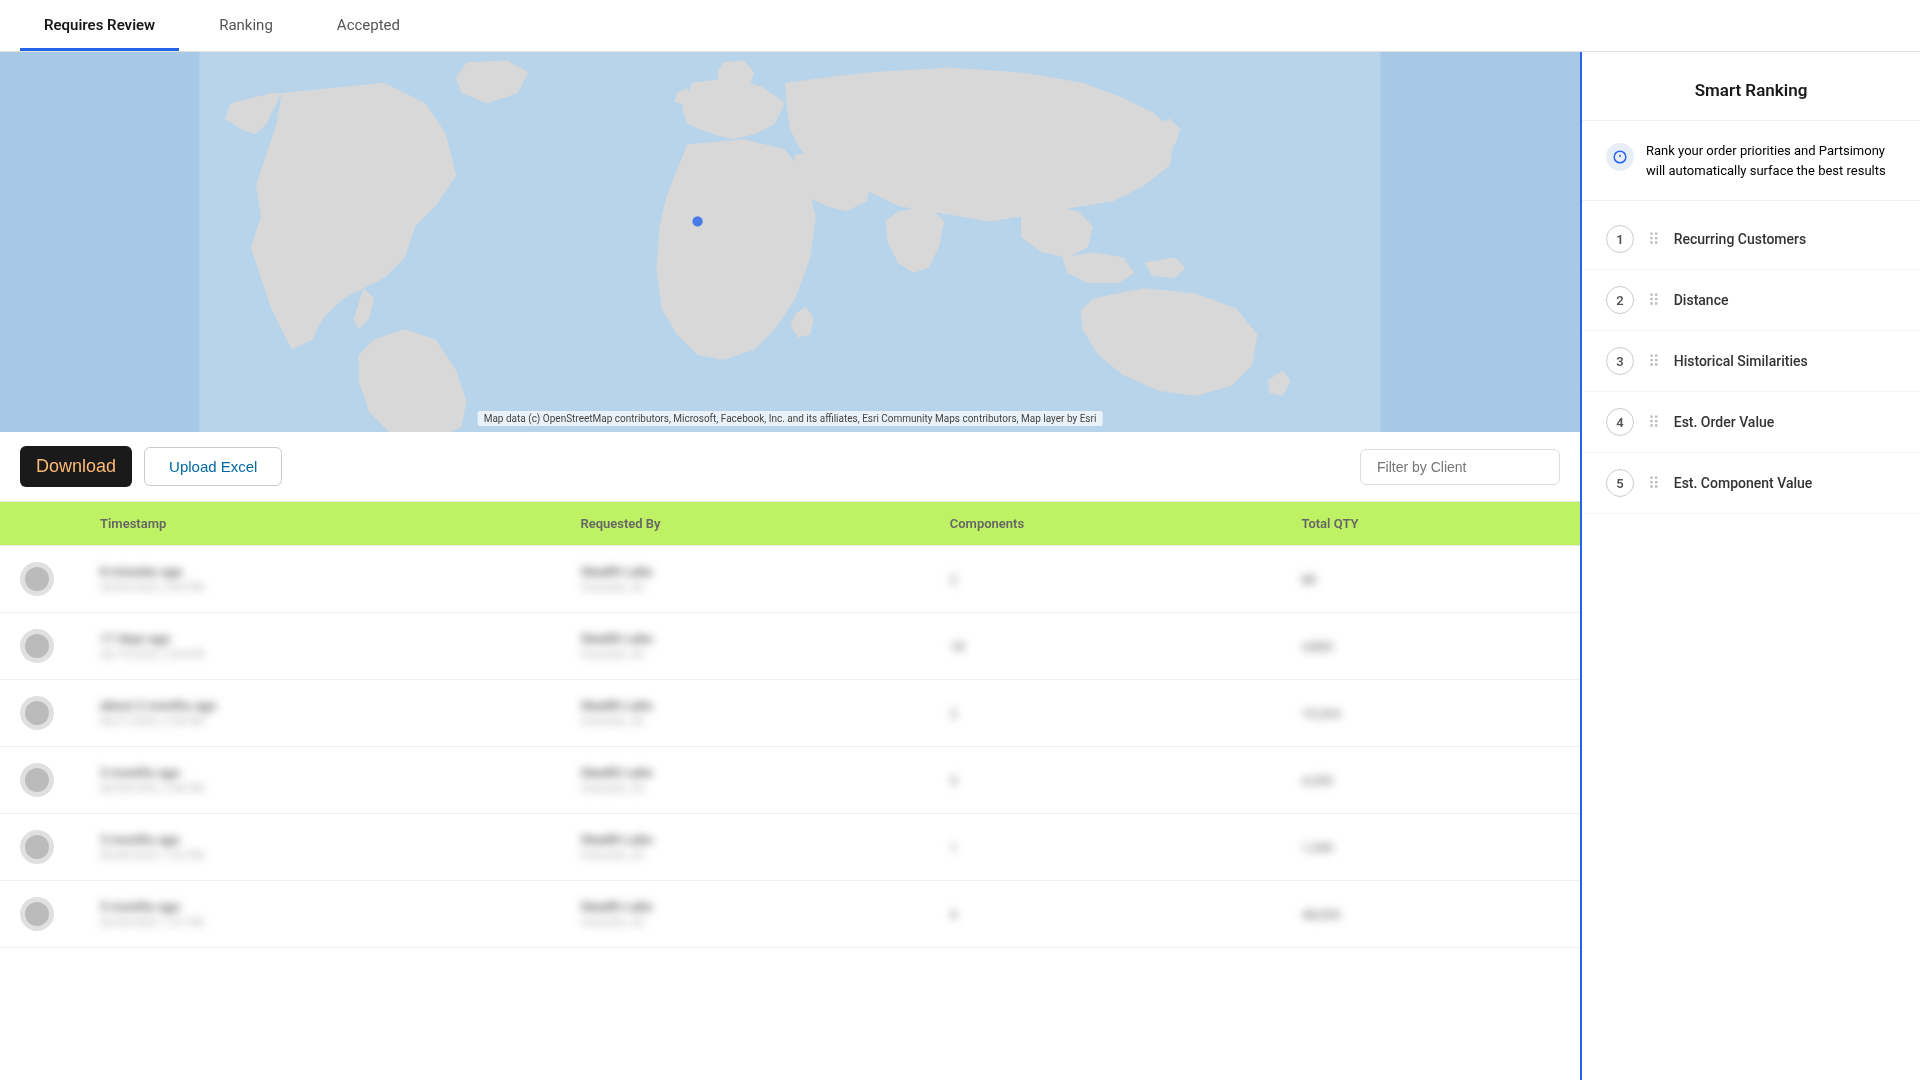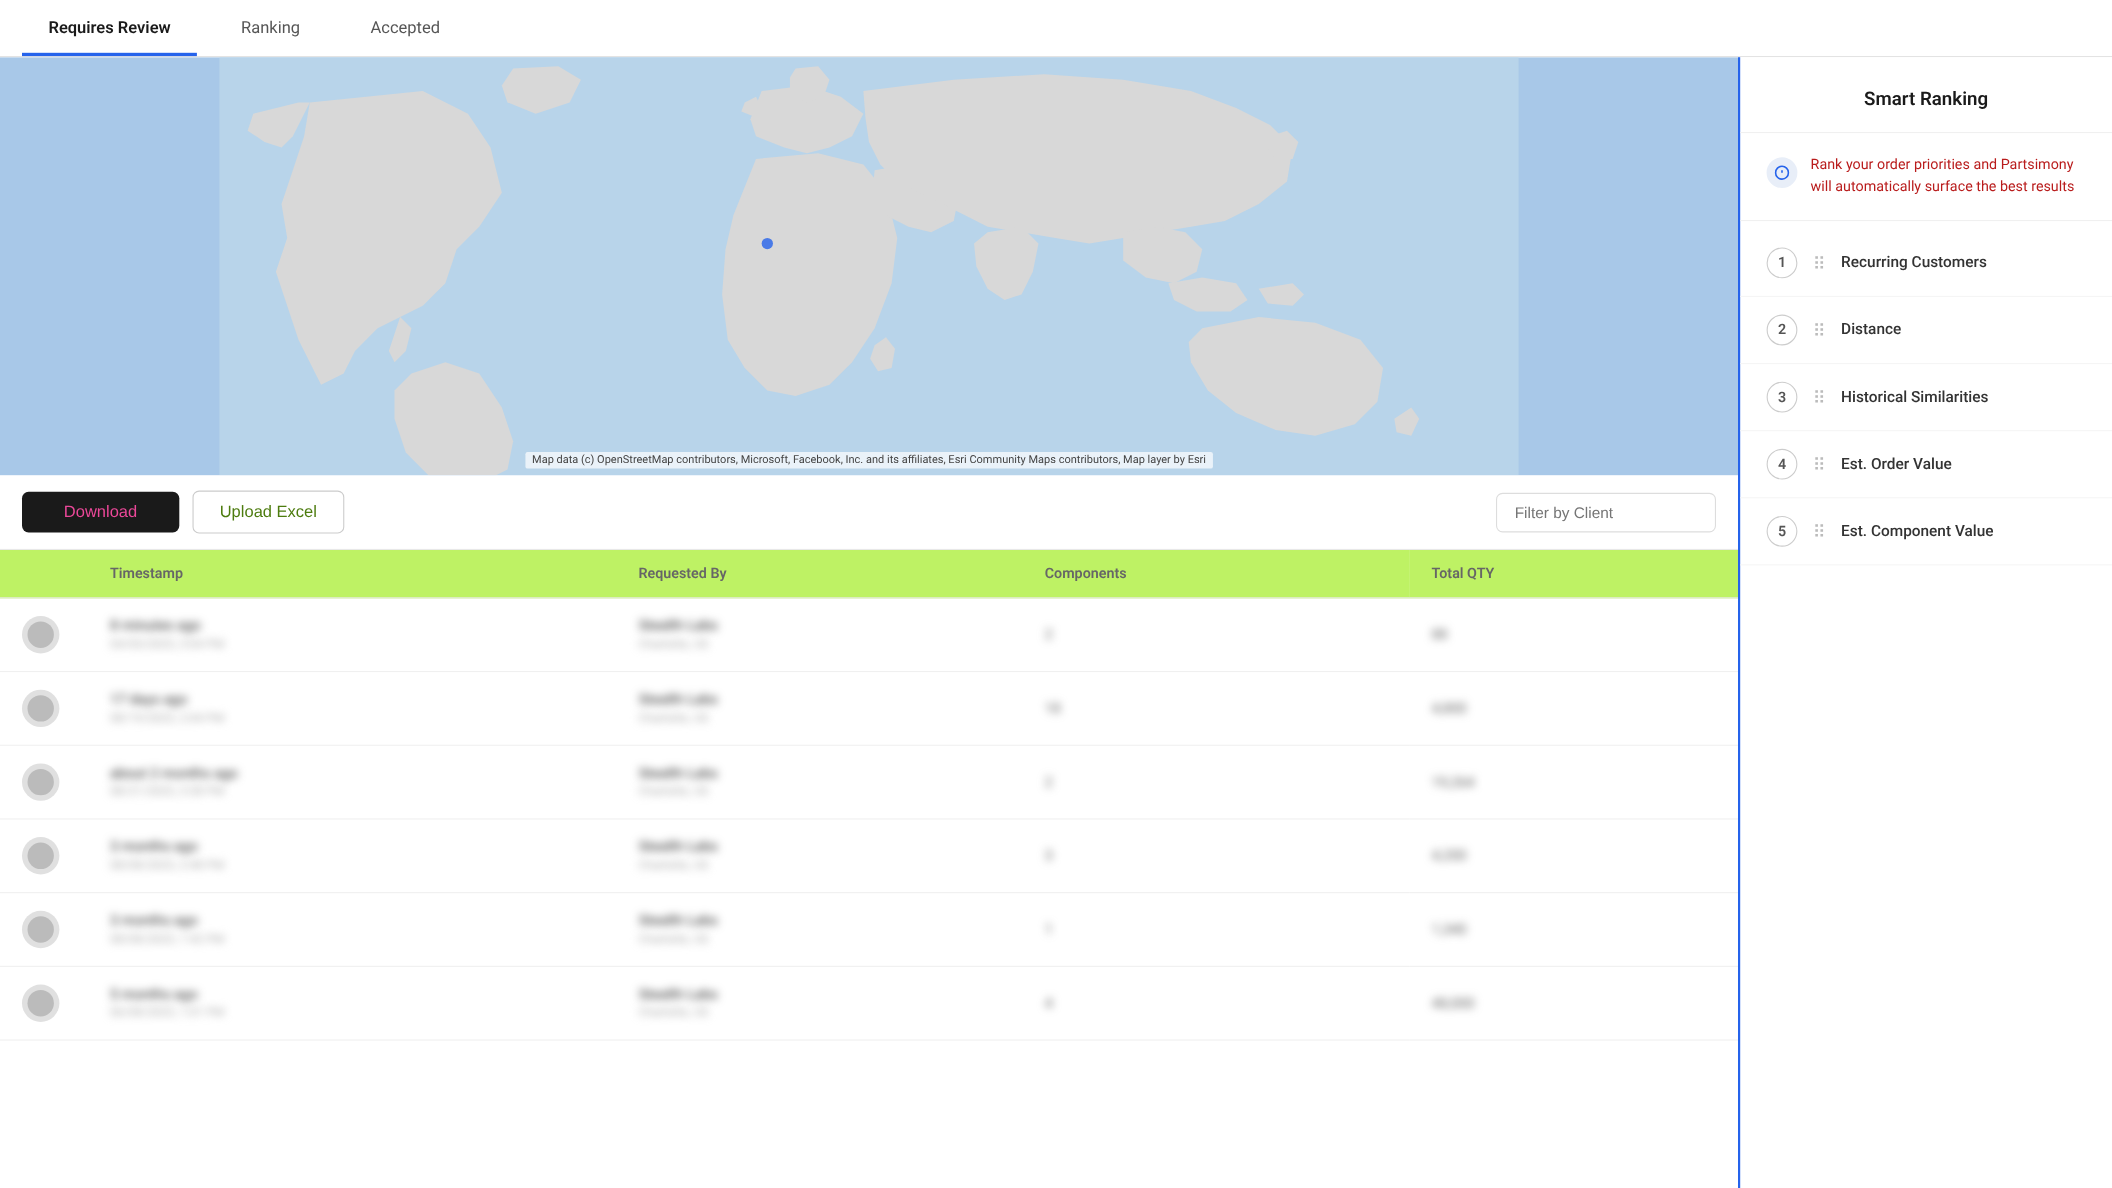--- a/index.html
+++ b/index.html
@@ -75,32 +75,32 @@
     .toolbar {
       display: flex;
       align-items: center;
       padding: 14px 20px;
       gap: 12px;
       border-bottom: 1px solid #e8e8e8;
     }
 
     .btn-download {
       background: #1a1a1a;
-      color: #ec4899;
+      color: #fdba74;
       border: none;
-      padding: 10px 38px;
+      padding: 10px 16px;
       border-radius: 6px;
-      font-size: 15px;
+      font-size: 18px;
       font-weight: 500;
       cursor: pointer;
     }
 
     .btn-upload {
       background: #fff;
-      color: #4d7c0f;
+      color: #0369a1;
       border: 1.5px solid #ccc;
       padding: 10px 24px;
       border-radius: 6px;
       font-size: 15px;
       font-weight: 500;
       cursor: pointer;
     }
 
     .filter-input {
       margin-left: auto;
@@ -234,21 +234,21 @@
       background: #e8eef8;
       display: flex;
       align-items: center;
       justify-content: center;
       flex-shrink: 0;
       margin-top: 2px;
     }
 
     .panel-desc-text {
       font-size: 13px;
-      color: #b91c1c;
+      color: #000000;
       line-height: 1.5;
     }
 
     .ranking-list {
       padding: 8px 0;
     }
 
     .ranking-item {
       display: flex;
       align-items: center;

